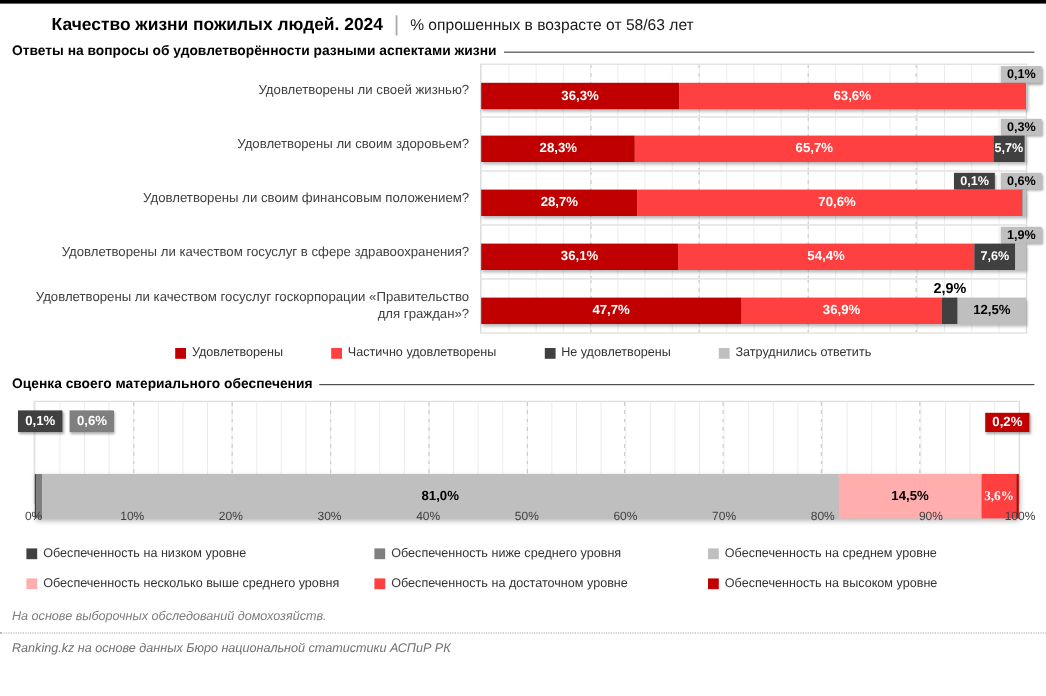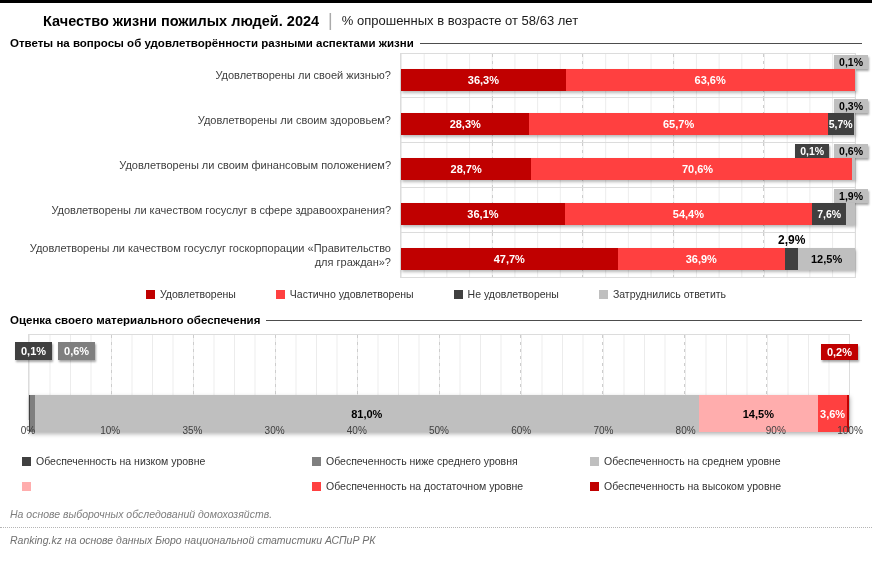--- a/index.html
+++ b/index.html
@@ -237,29 +237,29 @@
       <div class="bar2">
         <div class="seg" style="width: 0.1%; background: rgb(64, 64, 64);"></div>
         <div class="seg" style="width: 0.6%; background: rgb(127, 127, 127);"></div>
         <div class="seg" style="width: 81%; background: rgb(191, 191, 191);">
           <span style="color: rgb(0, 0, 0);">81,0%</span>
         </div>
         <div class="seg" style="width: 14.5%; background: rgb(255, 173, 173);">
           <span style="color: rgb(0, 0, 0);">14,5%</span>
         </div>
         <div class="seg" style="width: 3.6%; background: rgb(255, 64, 64);">
-          <span style="color: rgb(255, 255, 255);">3,6%</span>
+          <span style="color: rgb(255, 255, 255); font-family: Liberation Serif, serif;">3,6%</span>
         </div>
         <div class="seg" style="width: 0.2%; background: rgb(192, 0, 0);"></div>
       </div>
     </div>
   <div class="axis2" id="axis2">
       <span class="tick" style="left: 0%;">0%</span>
       <span class="tick" style="left: 10%;">10%</span>
-      <span class="tick" style="left: 20%;">35%</span>
+      <span class="tick" style="left: 20%;">20%</span>
       <span class="tick" style="left: 30%;">30%</span>
       <span class="tick" style="left: 40%;">40%</span>
       <span class="tick" style="left: 50%;">50%</span>
       <span class="tick" style="left: 60%;">60%</span>
       <span class="tick" style="left: 70%;">70%</span>
       <span class="tick" style="left: 80%;">80%</span>
       <span class="tick" style="left: 90%; padding-left: 16px;">90%</span>
       <span class="tick" style="left: 100%;">100%</span>
     </div>
 </div>
@@ -272,20 +272,21 @@
     <span class="leg-item">
       <span class="swatch" style="background: rgb(127, 127, 127);"></span>
       <span>Обеспеченность ниже среднего уровня</span>
     </span>
     <span class="leg-item">
       <span class="swatch" style="background: rgb(191, 191, 191);"></span>
       <span>Обеспеченность на среднем уровне</span>
     </span>
     <span class="leg-item">
       <span class="swatch" style="background: rgb(255, 173, 173);"></span>
+      <span>Обеспеченность несколько выше среднего уровня</span>
     </span>
     <span class="leg-item">
       <span class="swatch" style="background: rgb(255, 64, 64);"></span>
       <span>Обеспеченность на достаточном уровне</span>
     </span>
     <span class="leg-item">
       <span class="swatch" style="background: rgb(192, 0, 0);"></span>
       <span>Обеспеченность на высоком уровне</span>
     </span>
   </div>

